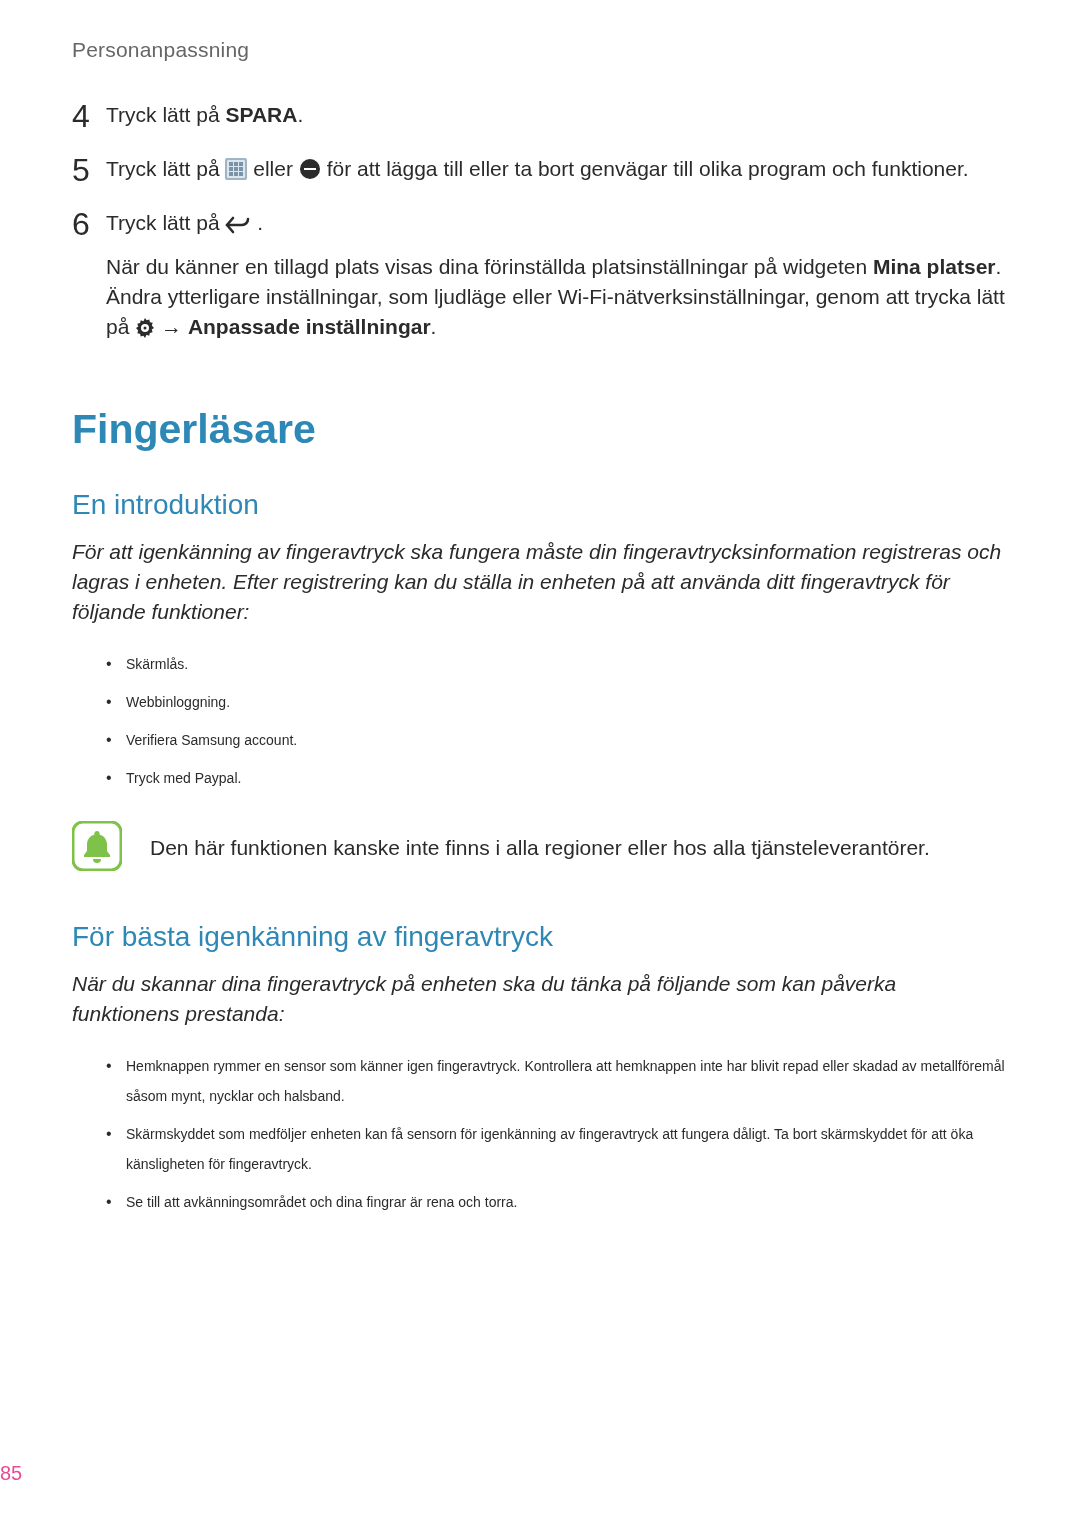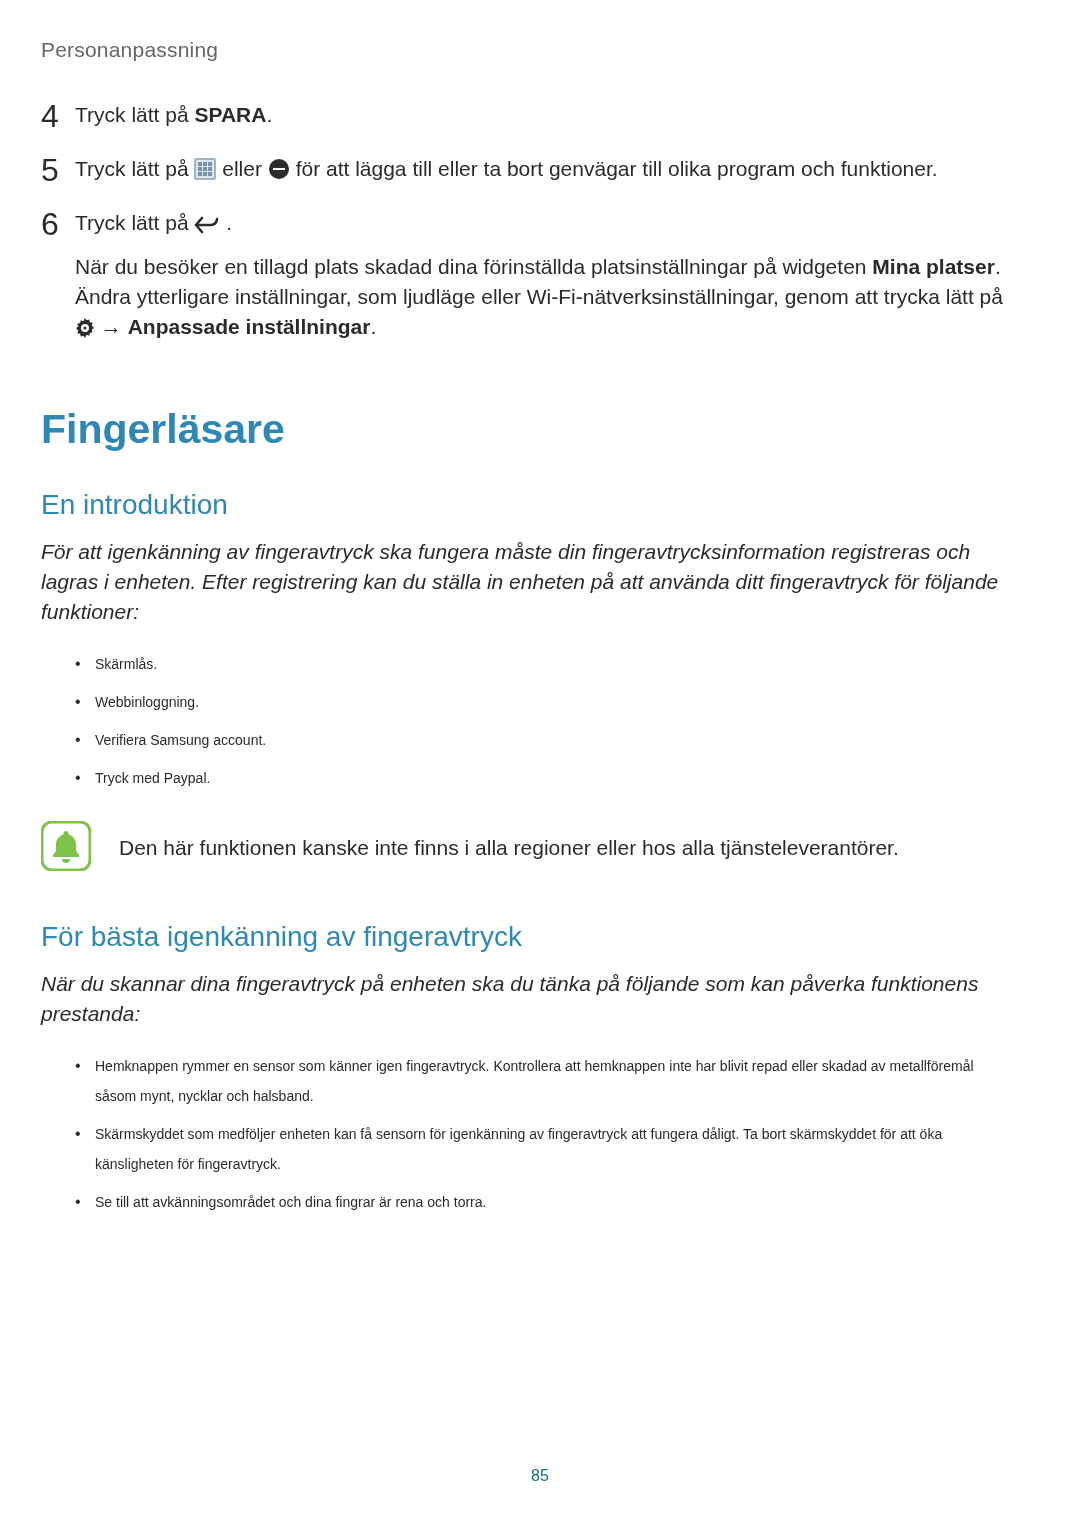--- a/index.html
+++ b/index.html
@@ -1,17 +1,17 @@
 <!DOCTYPE html>
 <html><head>
 <meta charset="utf-8">
 <style>
   * { margin: 0; padding: 0; box-sizing: border-box; }
   html, body { width: 1080px; height: 1527px; background: #ffffff; font-family: "Segoe UI", "Helvetica Neue", Arial, sans-serif; color: #2b2b2b; }
-  .page { position: relative; width: 1080px; height: 1527px; padding: 38px 72px 0 41px; }
+  .page { position: relative; width: 1080px; height: 1527px; padding: 38px 72px 0 72px; }
   .header-label { font-size: 21px; color: #666; margin-bottom: 38px; font-weight: 400; letter-spacing: .2px; }
 
   .step { display: flex; align-items: flex-start; margin-bottom: 22px; }
   .step-num { font-size: 32px; line-height: 32px; width: 34px; flex: 0 0 34px; color: #2b2b2b; font-weight: 400; }
   .step-body { font-size: 21px; line-height: 30px; font-weight: 400; }
   .step-body .bold { font-weight: 700; }
 
   .sub { margin-top: 14px; font-size: 21px; line-height: 30px; }
   .sub .bold { font-weight: 700; }
 
@@ -25,21 +25,21 @@
   ul.bullets { list-style: none; margin: 0 0 28px 34px; }
   ul.bullets li { position: relative; padding-left: 20px; font-size: 14px; line-height: 30px; margin-bottom: 8px; }
   ul.bullets li::before { content: "•"; position: absolute; left: 0; top: 0; font-size: 16px; line-height: 30px; }
 
   .note { display: flex; align-items: flex-start; gap: 28px; margin: 6px 0 34px 0; }
   .note-icon { width: 50px; height: 50px; flex: 0 0 50px; }
   .note-text { font-size: 21px; line-height: 30px; padding-top: 12px; }
 
   .section-gap { height: 16px; }
 
-  .page-number { position: absolute; bottom: 42px; left: 0; width: 100%; text-align: center; font-size: 16px; color: #0f766e; }
+  .page-number { position: absolute; bottom: 42px; left: 0; width: 100%; font-size: 20px; color: #ec4899; }
 </style>
 </head>
 <body>
 
 <div class="page">
 
   <div class="header-label">Personanpassning</div>
 
   <div class="step">
     <div class="step-num">4</div>
@@ -86,21 +86,21 @@
       <span>Tryck lätt på </span>
       <span class="icon-inline">
         <svg width="26" height="18" viewBox="0 0 26 18">
             <path d="M8 2 L2 9 L8 16" fill="none" stroke="#2b2b2b" stroke-width="2.6" stroke-linecap="round" stroke-linejoin="round"></path>
             <path d="M2 9 H17 A6 6 0 0 0 23 3" fill="none" stroke="#2b2b2b" stroke-width="2.6" stroke-linecap="round"></path>
           </svg>
       </span>
       <span>.</span>
 
       <div class="sub">
-        <span>När du besöker en tillagd plats skadad dina förinställda platsinställningar på widgeten </span><span class="bold">Mina platser</span><span>. Ändra ytterligare inställningar, som ljudläge eller Wi-Fi-nätverksinställningar, genom att trycka lätt på </span><span class="icon-inline">
+        <span>När du känner en tillagd plats visas dina förinställda platsinställningar på widgeten </span><span class="bold">Mina platser</span><span>. Ändra ytterligare inställningar, som ljudläge eller Wi-Fi-nätverksinställningar, genom att trycka lätt på </span><span class="icon-inline">
           <svg width="20" height="20" viewBox="0 0 20 20">
               <path fill="#2b2b2b" d="M10 6a4 4 0 1 0 0 8 4 4 0 0 0 0-8zm0 2.5A1.5 1.5 0 1 1 8.5 10 1.5 1.5 0 0 1 10 8.5zM10 0l1.6 2.3 2.7-.9 .6 2.8 2.8 .6-.9 2.7L19 10l-2.3 1.6 .9 2.7-2.8 .6-.6 2.8-2.7-.9L10 20l-1.6-2.3-2.7 .9-.6-2.8-2.8-.6 .9-2.7L1 10l2.3-1.6-1-2.7 2.8-.6 .6-2.8 2.7 .9z"></path>
             </svg>
         </span><span> → </span><span class="bold">Anpassade inställningar</span><span>.</span>
       </div>
     </div>
   </div>
 
   <div class="h1">Fingerläsare</div>
 

